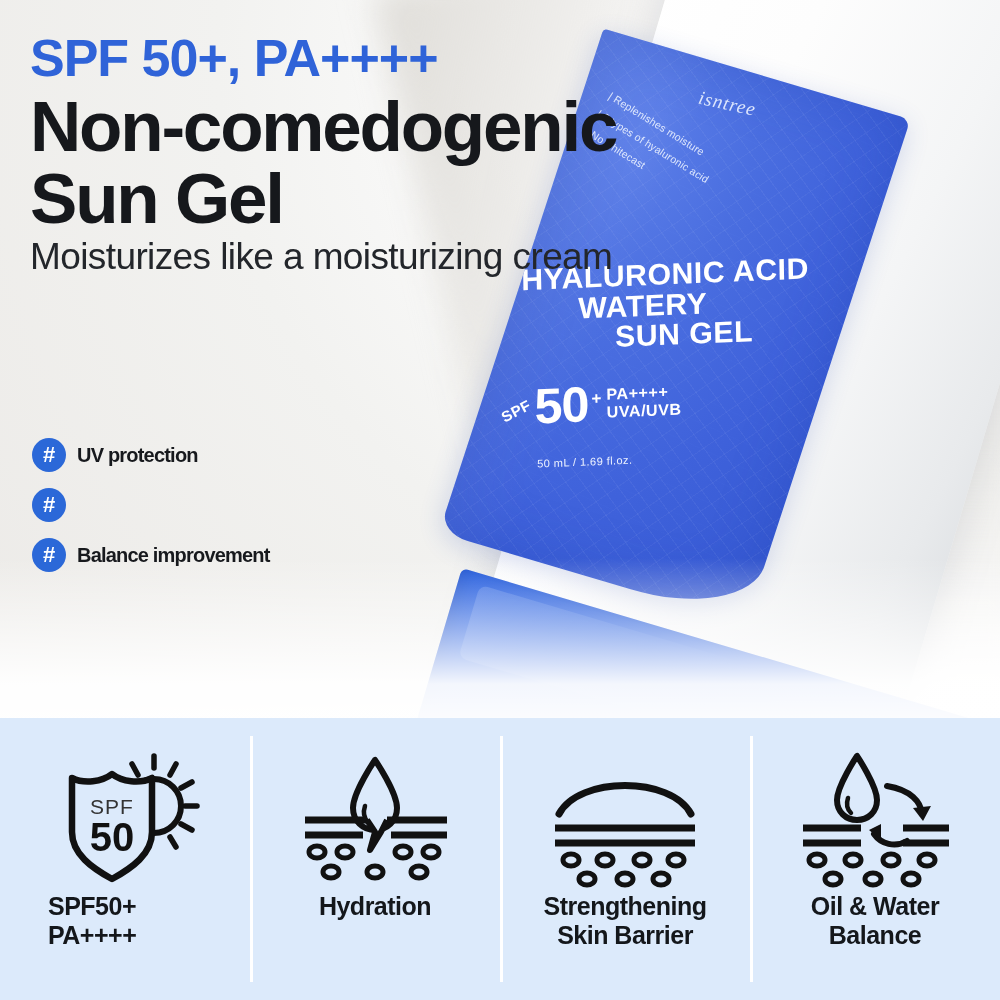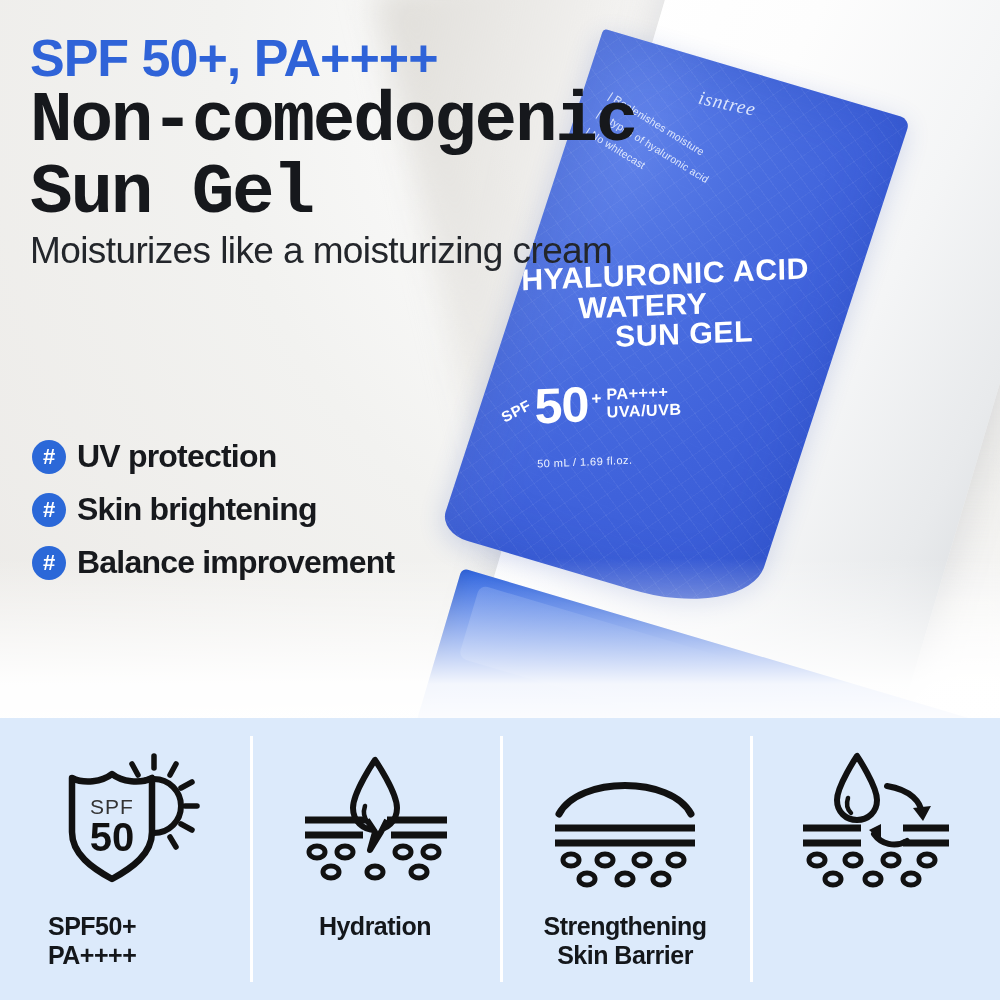--- a/index.html
+++ b/index.html
@@ -137,60 +137,60 @@
   }
 
   
   .head-wrap { position:absolute; left:30px; top:14px; width:800px; z-index:6; }
   .h-spf {
     font-size:52px; font-weight:bold; color:#2f63d8;
     letter-spacing:-1px; line-height:1.02; white-space:nowrap;margin-top:18px;
   }
   .h-main {
     font-size:71px; font-weight:bold; color:#16181c;
-    letter-spacing:-2.2px; line-height:1.02; font-family:Liberation Mono, monospace;
+    letter-spacing:-2.2px; line-height:1.02; margin-top:6px;
   }
   .h-main .l2 { display:block; }
   .h-sub {
     font-size:37px; color:#23262b;
     font-weight:400; letter-spacing:-.6px; white-space:nowrap;
   }
 
   
   .bullets { position:absolute; left:32px; top:438px; z-index:6; }
   .bullet { display:flex; align-items:center; margin-bottom:16px; }
   .hash-circle {
     width:34px; height:34px; border-radius:50%;
     background:#2b68d8; color:#fff;
     display:flex; align-items:center; justify-content:center;
     font-size:22px; font-weight:bold; line-height:1;
     flex:0 0 auto; margin-right:11px;
   }
   .bullet-text {
-    font-size:32px; font-weight:bold; color:#17191d; letter-spacing:-.8px;
+    font-size:20px; font-weight:bold; color:#17191d; letter-spacing:-.8px;
   }
 
   
   .band {
     position:absolute; left:0; top:718px; width:1000px; height:282px;
     background:#dceafb;
     display:flex;
   }
   .cell {
     flex:1 1 25%; position:relative;
     display:flex; flex-direction:column; align-items:center;
     padding-top:26px;
   }
   .cell + .cell::before{
     content:""; position:absolute; left:0; top:18px; bottom:18px;
     width:3px; background:#ffffff;
   }
   .icon-box { height:148px; display:flex; align-items:center; justify-content:center; }
   .cell-label {
-    margin-top:20px; font-size:25px; font-weight:bold; color:#14171b;
+    margin-top:0; font-size:25px; font-weight:bold; color:#14171b;
     text-align:center; line-height:1.16; letter-spacing:-.5px;
   }
   .cell-label.left-align { text-align:left; align-self:flex-start; margin-left:48px; }
 </style>
 </head>
 <body>
 
 <div class="hero">
   <div class="hero-shade-a"></div>
   <div class="hero-shade-b"></div>
@@ -241,21 +241,20 @@
   <div class="h-sub">Moisturizes like a moisturizing cream</div>
 </div>
 
 <div class="bullets">
   <div class="bullet">
     <span class="hash-circle">#</span>
     <span class="bullet-text">UV protection</span>
   </div>
   <div class="bullet">
     <span class="hash-circle">#</span>
-    <span class="bullet-text">Skin brightening</span>
   </div>
   <div class="bullet">
     <span class="hash-circle">#</span>
     <span class="bullet-text">Balance improvement</span>
   </div>
 </div>
 
 <div class="band">
 
   <div class="cell">
@@ -370,15 +369,19 @@
           <ellipse cx="22" cy="112" rx="8" ry="6"></ellipse>
           <ellipse cx="58" cy="112" rx="8" ry="6"></ellipse>
           <ellipse cx="96" cy="112" rx="8" ry="6"></ellipse>
           <ellipse cx="132" cy="112" rx="8" ry="6"></ellipse>
           <ellipse cx="38" cy="131" rx="8" ry="6"></ellipse>
           <ellipse cx="78" cy="131" rx="8" ry="6"></ellipse>
           <ellipse cx="116" cy="131" rx="8" ry="6"></ellipse>
         </g>
       </svg>
     </div>
+    <div class="cell-label">
+      <div>Oil &amp; Water</div>
+      <div>Balance</div>
+    </div>
   </div>
 
 </div>
 
 </body></html>

